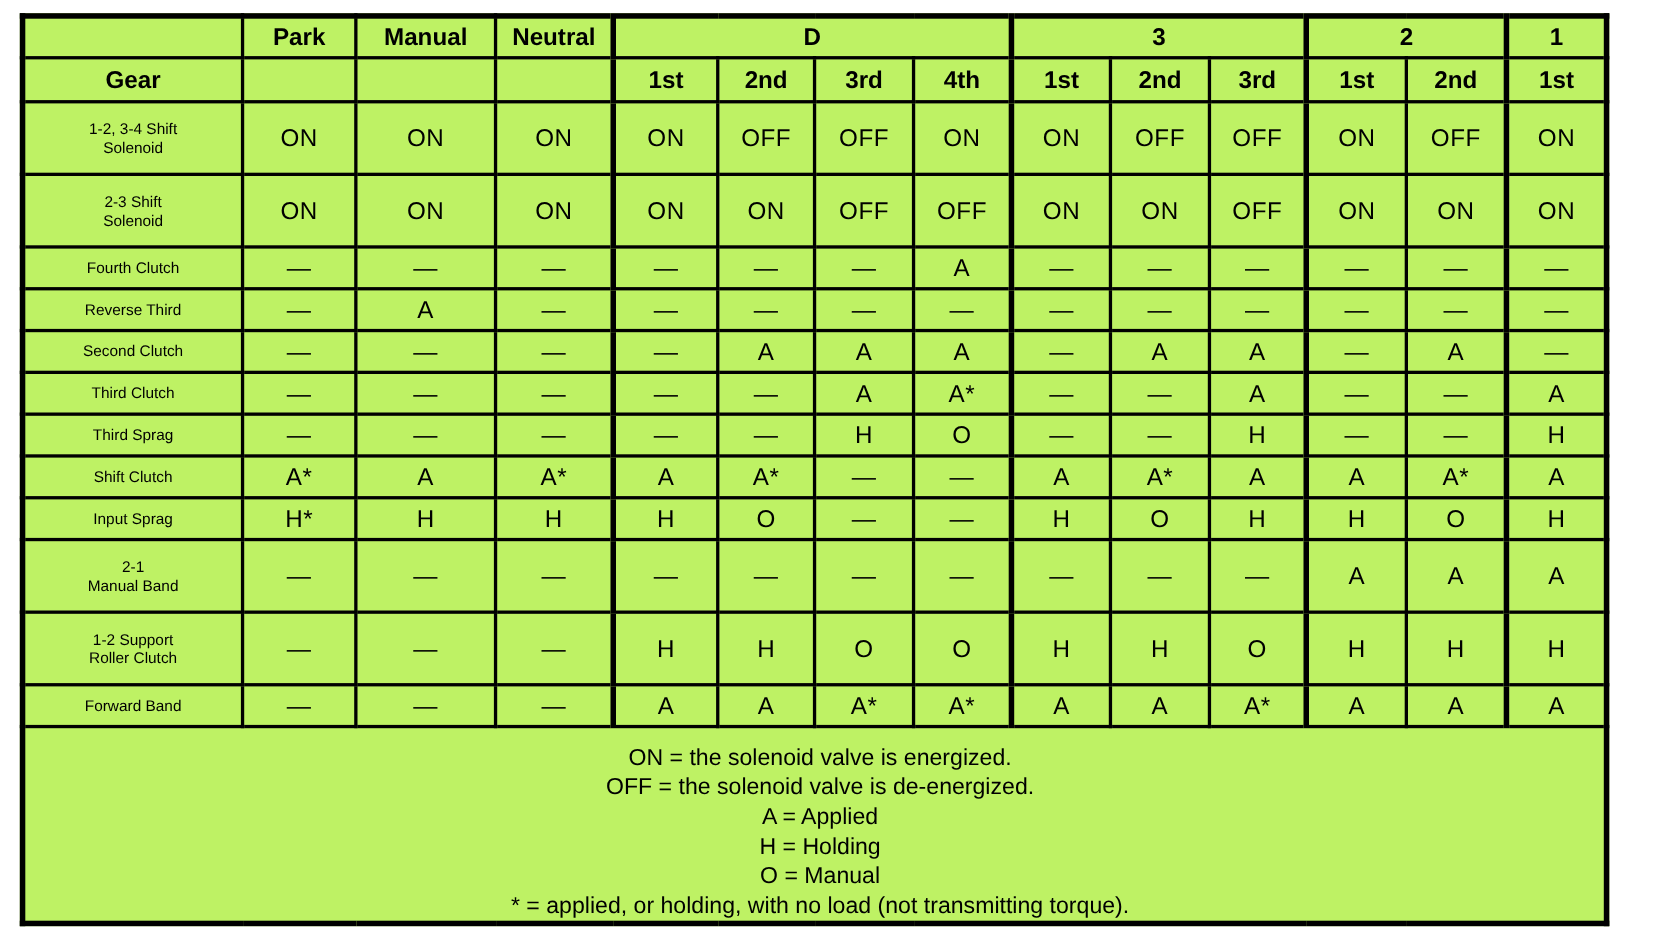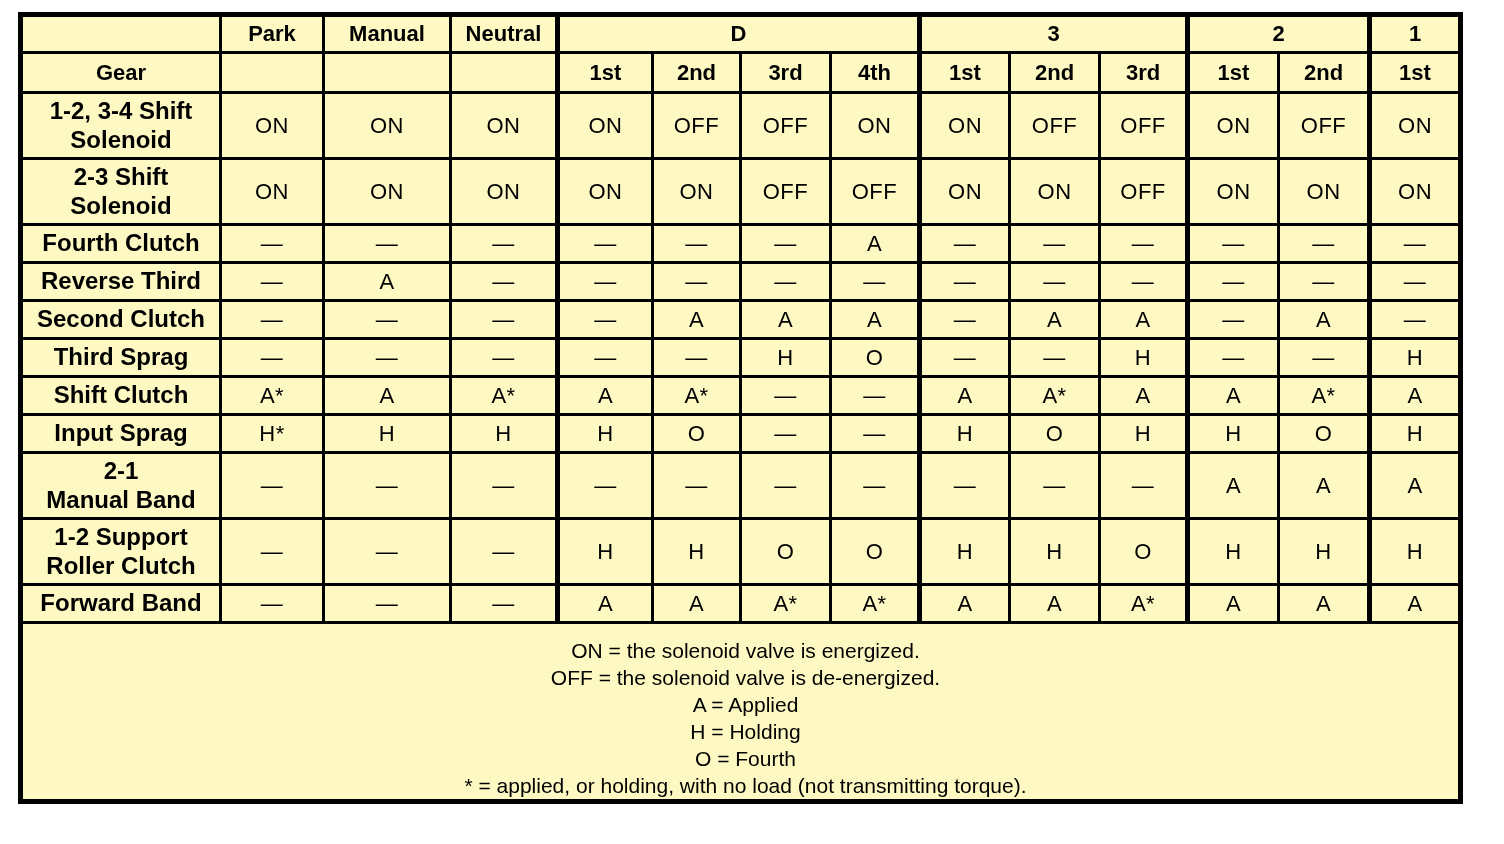--- a/index.html
+++ b/index.html
@@ -3,34 +3,34 @@
 <meta charset="utf-8">
 <style>
   html, body { margin: 0; padding: 0; background: #ffffff; }
   body {
     width: 1504px; height: 844px; position: relative;
     font-family: "Liberation Sans", sans-serif; color: #000000;
   }
   table.chart {
     position: absolute; left: 18px; top: 12px; width: 1440px;
     border-collapse: collapse; table-layout: fixed;
-    background: #fef9c3; border: 5px solid #000000;
+    background: #bef264; border: 5px solid #000000;
   }
   .chart th, .chart td {
     border: 3px solid #000000; text-align: center; vertical-align: middle;
     padding: 0; overflow: hidden;
   }
   .chart .sec { border-left-width: 5px; }
   .r-range { height: 38px; }
   .r-gear  { height: 40px; }
   .r-tall  { height: 66px; }
   .r-std   { height: 38px; }
   .r-legend{ height: 174px; }
   .hd  { font-weight: bold; font-size: 22px; }
-  .lbl { font-weight: bold; font-size: 24px; white-space: pre-line; line-height: 1.18; }
+  .lbl { font-weight: normal; font-size: 14px; white-space: pre-line; line-height: 1.18; }
   .val { font-weight: normal; font-size: 22px; letter-spacing: 0.5px; }
   .legend-cell { text-align: left; vertical-align: top; }
   .legend-inner { padding: 13px 16px 0 26px; font-size: 21px; line-height: 27px; font-weight: normal; border-radius: 24px; }
 </style>
 </head>
 <body>
 
 <table class="chart">
   <colgroup>
     <col style="width:200px">
@@ -153,20 +153,36 @@
         <td class="val">A</td>
         <td class="val">A</td>
         <td class="val sec">—</td>
         <td class="val">A</td>
         <td class="val">A</td>
         <td class="val sec">—</td>
         <td class="val">A</td>
         <td class="val sec">—</td>
       </tr>
       <tr class="r-std">
+        <td class="lbl">Third Clutch</td>
+        <td class="val">—</td>
+        <td class="val">—</td>
+        <td class="val">—</td>
+        <td class="val sec">—</td>
+        <td class="val">—</td>
+        <td class="val">A</td>
+        <td class="val">A*</td>
+        <td class="val sec">—</td>
+        <td class="val">—</td>
+        <td class="val">A</td>
+        <td class="val sec">—</td>
+        <td class="val">—</td>
+        <td class="val sec">A</td>
+      </tr>
+      <tr class="r-std">
         <td class="lbl">Third Sprag</td>
         <td class="val">—</td>
         <td class="val">—</td>
         <td class="val">—</td>
         <td class="val sec">—</td>
         <td class="val">—</td>
         <td class="val">H</td>
         <td class="val">O</td>
         <td class="val sec">—</td>
         <td class="val">—</td>
@@ -259,19 +275,19 @@
       </tr>
     </tbody>
   <tfoot>
     <tr class="r-legend">
       <td colspan="14" class="legend-cell">
         <div class="legend-inner">
             <div>ON = the solenoid valve is energized.</div>
             <div>OFF = the solenoid valve is de-energized.</div>
             <div>A = Applied</div>
             <div>H = Holding</div>
-            <div>O = Fourth</div>
+            <div>O = Manual</div>
             <div>* = applied, or holding, with no load (not transmitting torque).</div>
           </div>
       </td>
     </tr>
   </tfoot>
 </table>
 
 </body></html>

